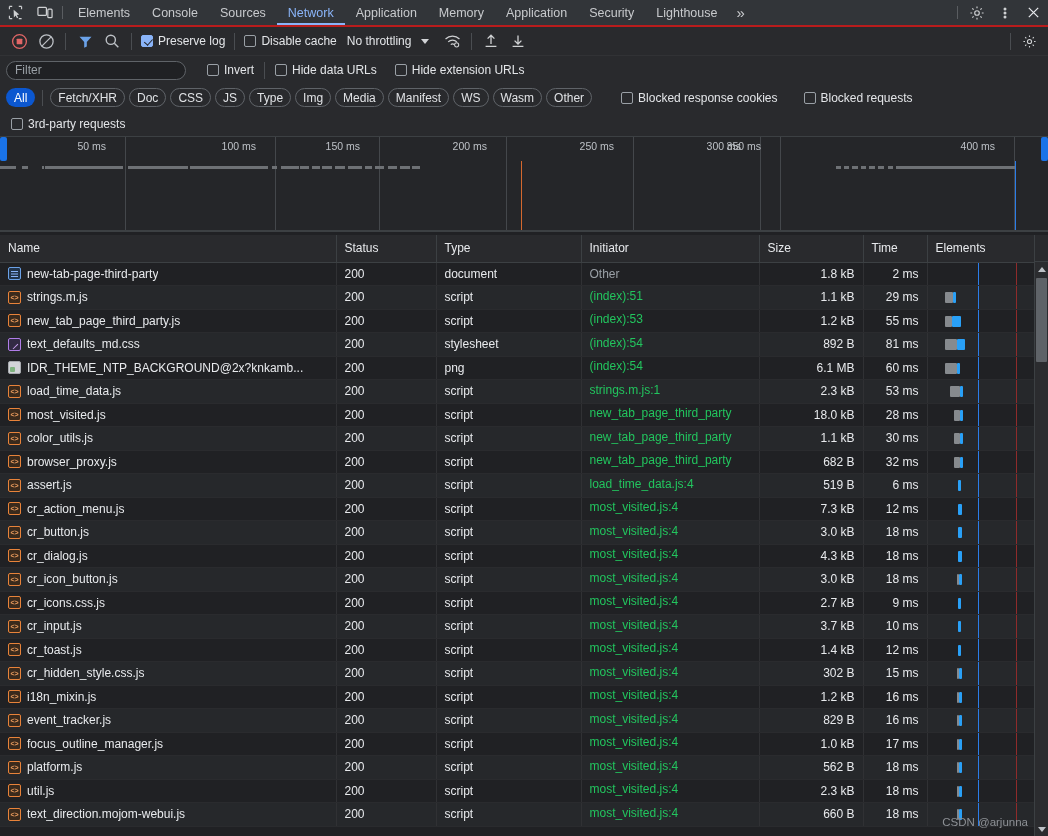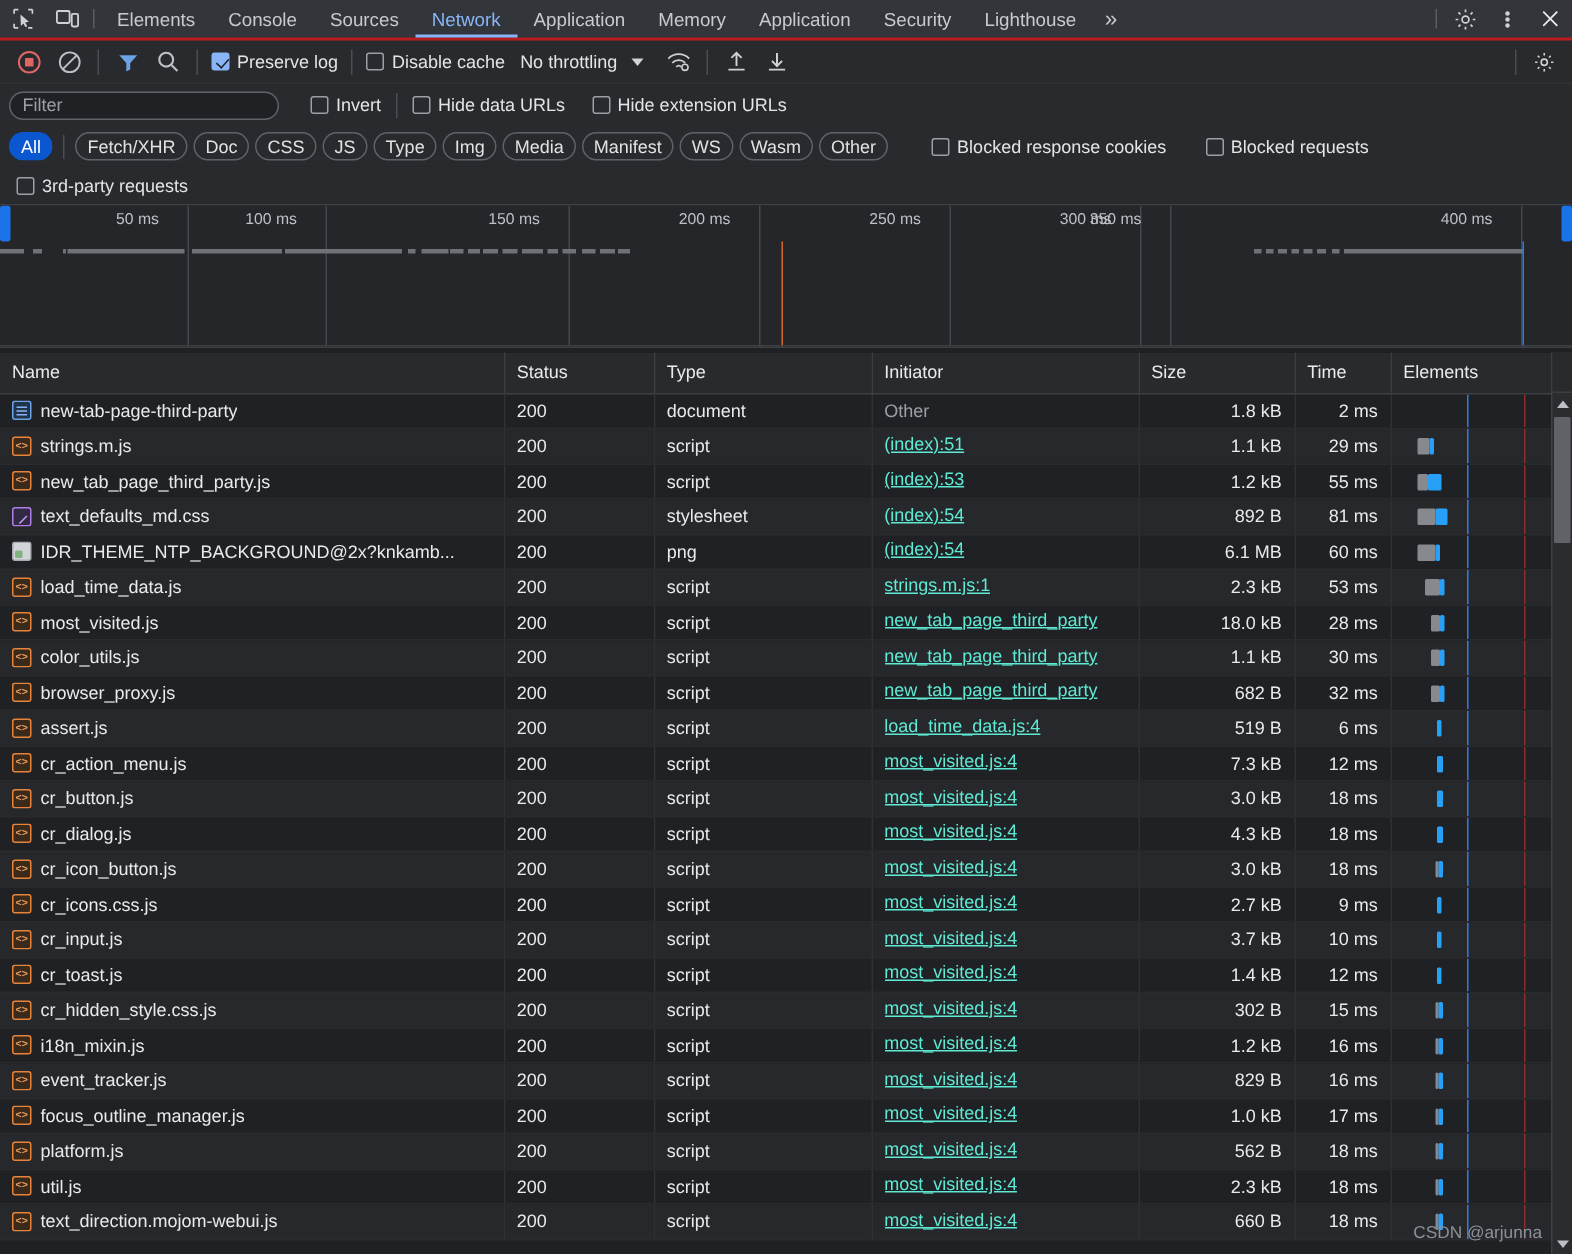--- a/index.html
+++ b/index.html
@@ -241,22 +241,21 @@
     white-space: nowrap;
     overflow: hidden;
   }
   #requests tbody tr:nth-child(even) td { background: #26282b; }
   #requests tbody tr:nth-child(odd) td { background: #202124; }
   td.c-name { padding-left: 5px; }
   .name-cell { display:flex; align-items:center; gap:6px; overflow:hidden; }
   .name-txt { overflow:hidden; text-overflow:ellipsis; }
   td.num { text-align: right; }
   .initiator-link {
-    color: #5eead4;
-    text-decoration: underline;
+    color: #22c55e;
     cursor: pointer;
     overflow:hidden; text-overflow:clip; display:inline-block; max-width:100%;
   }
   .initiator-other { color: #9aa0a6; }
   td.c-waterfall { padding: 0; position: relative; border-right:none; overflow:visible;}
 
   
   .ricon {
     width: 13px; height: 13px; flex: none;
     border-radius: 2px;
@@ -541,21 +540,21 @@
     <span class="chk"></span>
     <span>3rd-party requests</span>
   </label>
 </div>
 
 <div id="overview">
   <div id="ov-ticks">
       <div class="ov-tick" style="left: 0px; width: 126px;">
         <span>50 ms</span>
       </div>
-      <div class="ov-tick" style="left: 0px; width: 218px;">
+      <div class="ov-tick" style="left: 0px; width: 276px;">
         <span>100 ms</span>
       </div>
       <div class="ov-tick" style="left: 0px; width: 380px;">
         <span>150 ms</span>
       </div>
       <div class="ov-tick" style="left: 0px; width: 507px;">
         <span>200 ms</span>
       </div>
       <div class="ov-tick" style="left: 0px; width: 634px;">
         <span>250 ms</span>

